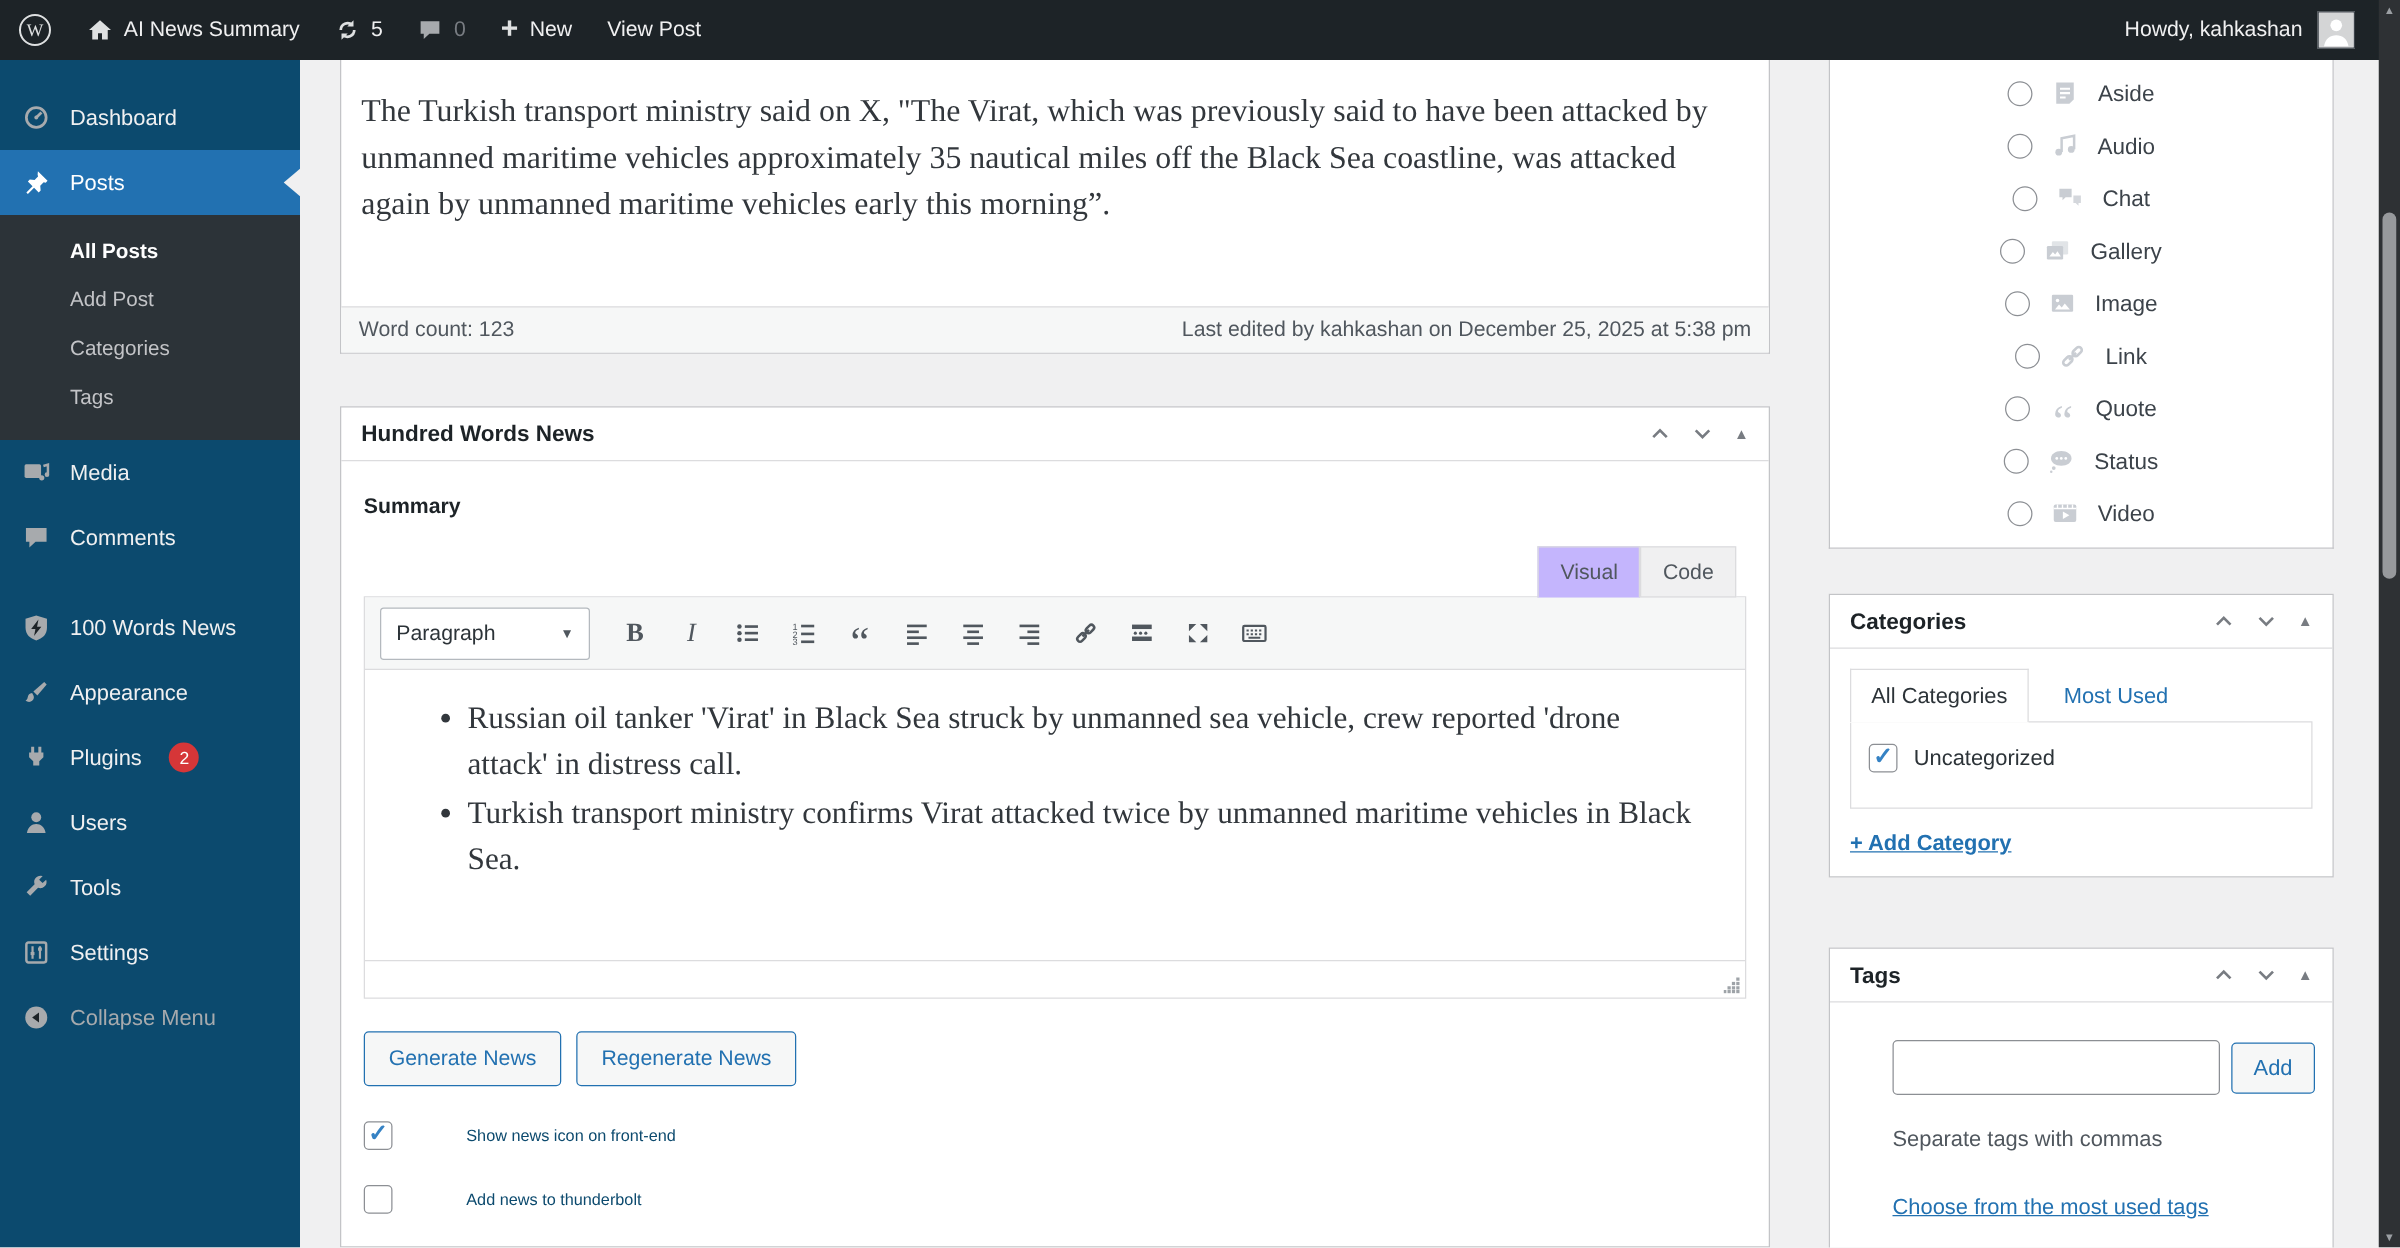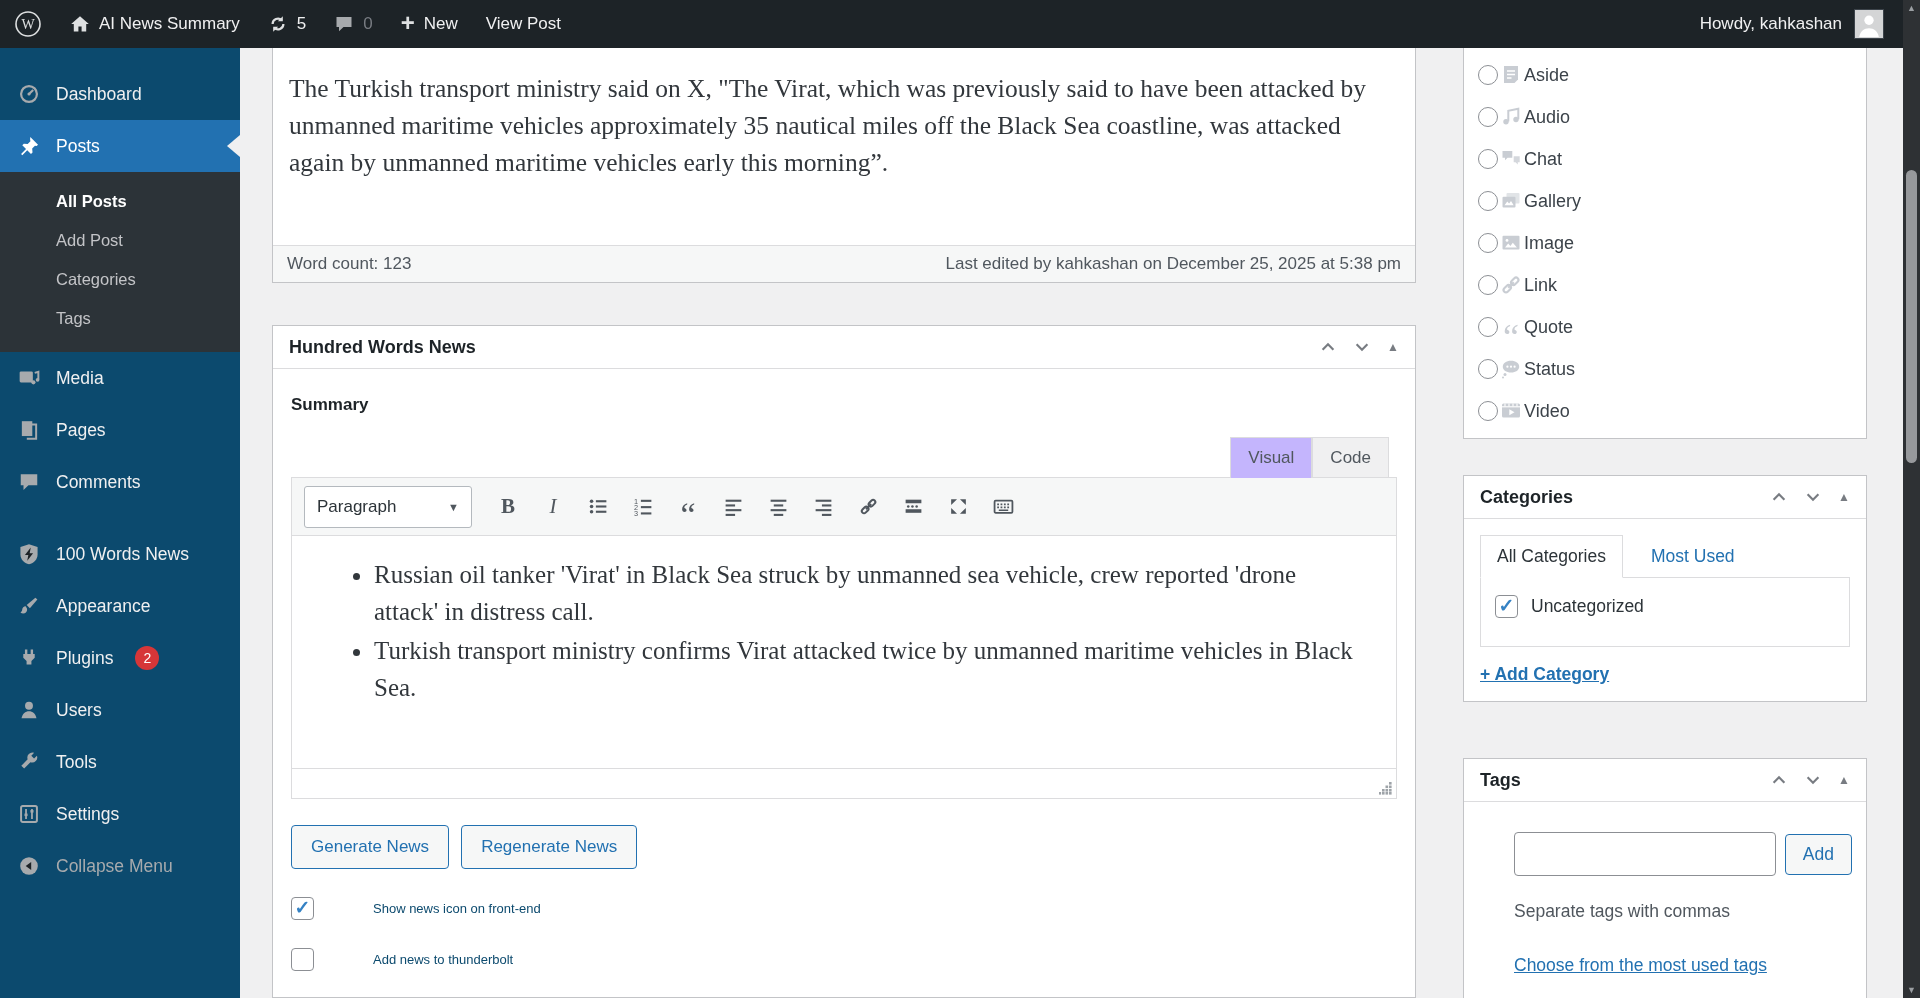--- a/index.html
+++ b/index.html
@@ -72,21 +72,21 @@
   .btn { height:44px; padding:0 19px; font-size:17px; color:#2271b1; background:#f6f7f7; border:1px solid #2271b1; border-radius:4px; cursor:pointer; }
   .check-row { display:flex; align-items:center; margin-top:28px; gap:15px; }
   .cb { width:23px; height:23px; border:1.5px solid #8c8f94; border-radius:4px; background:#fff; display:flex; align-items:center; justify-content:center; cursor:pointer; flex:none; }
   .cb .mark { color:#3582c4; font-size:19px; font-weight:bold; line-height:1; margin-top:-2px; }
   .check-row label { font-size:13px; color:#0c4a6e; cursor:pointer;margin-left:44px; }
 
   
   .right-col { position:absolute; left:1463px; top:48px; width:404px; z-index:5; }
   .side-box { background:#fff; border:1px solid #c3c4c7; }
   .format-box { border-top:none; padding:6px 0; }
-  .fr { display:flex; align-items:center; height:42px; padding:0 14px; cursor:pointer; }
+  .fr { display:flex; align-items:center; height:42px; padding:0 14px; gap:13px; cursor:pointer;justify-content:center; }
   .radio { width:20px; height:20px; border:1.5px solid #8c8f94; border-radius:50%; background:#fff; flex:none; }
   .f-icon { width:26px; height:26px; color:#c9cdd3; flex:none; display:flex; align-items:center; justify-content:center; }
   .f-icon svg { width:24px; height:24px; }
   .q-glyph { font-family:"Liberation Serif",serif; font-size:36px; line-height:10px; padding-top:20px; color:#c9cdd3; }
   .fr label { font-size:18px; color:#3c434a; cursor:pointer; }
 
   .cat-box { margin-top:36px; }
   .cat-body { padding:16px; }
   .cat-tabs { display:flex; align-items:flex-end; position:relative; z-index:2; }
   .cat-tab { padding:10px 16px; font-size:17.5px; cursor:pointer; }
@@ -200,29 +200,20 @@
   <div class="mi">
     <span class="mi-icon">
         <svg viewBox="0 0 20 20" fill="currentColor">
           <rect x="1.5" y="4" width="12" height="10" rx="1.2"></rect>
           <path d="M15.2 5.3l3.3-1v6.8" fill="none" stroke="currentColor" stroke-width="1.8"></path>
           <circle cx="14" cy="13.9" r="1.9"></circle>
           <circle cx="17.8" cy="11.6" r="1.7"></circle>
         </svg>
       </span>
     <span>Media</span>
-  </div>
-  <div class="mi">
-    <span class="mi-icon">
-        <svg viewBox="0 0 20 20" fill="currentColor">
-          <path d="M3.5 2h9.5v13.5H3.5z"></path>
-          <path d="M8 5h8.5v13H8" fill="none" stroke="currentColor" stroke-width="1.8"></path>
-        </svg>
-      </span>
-    <span>Pages</span>
   </div>
   <div class="mi">
     <span class="mi-icon">
         <svg viewBox="0 0 20 20" fill="currentColor">
           <path d="M2.5 3h15v10H9.5L5 17.2V13H2.5z"></path>
         </svg>
       </span>
     <span>Comments</span>
   </div>
   <div class="mi mi-sep">

